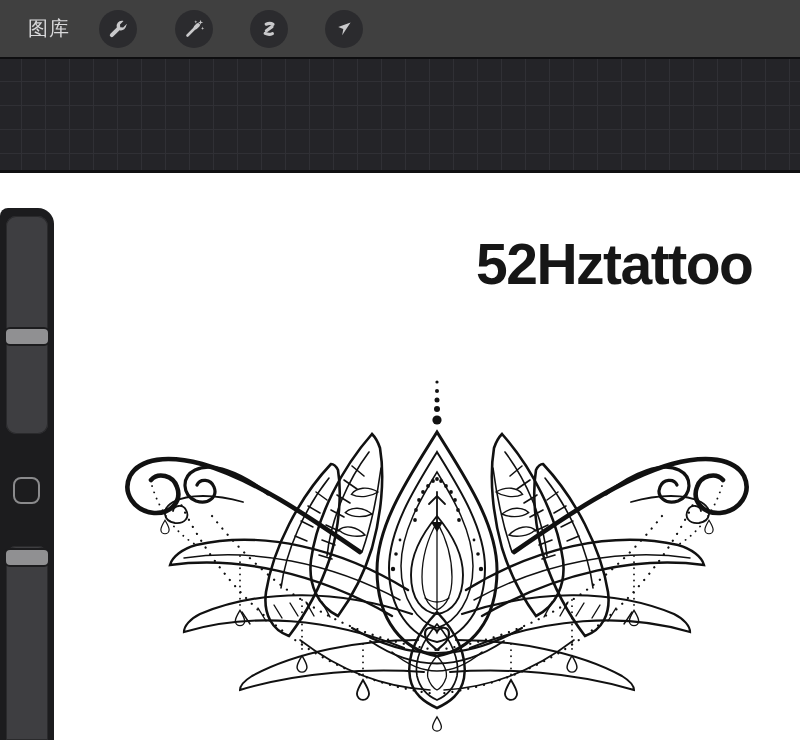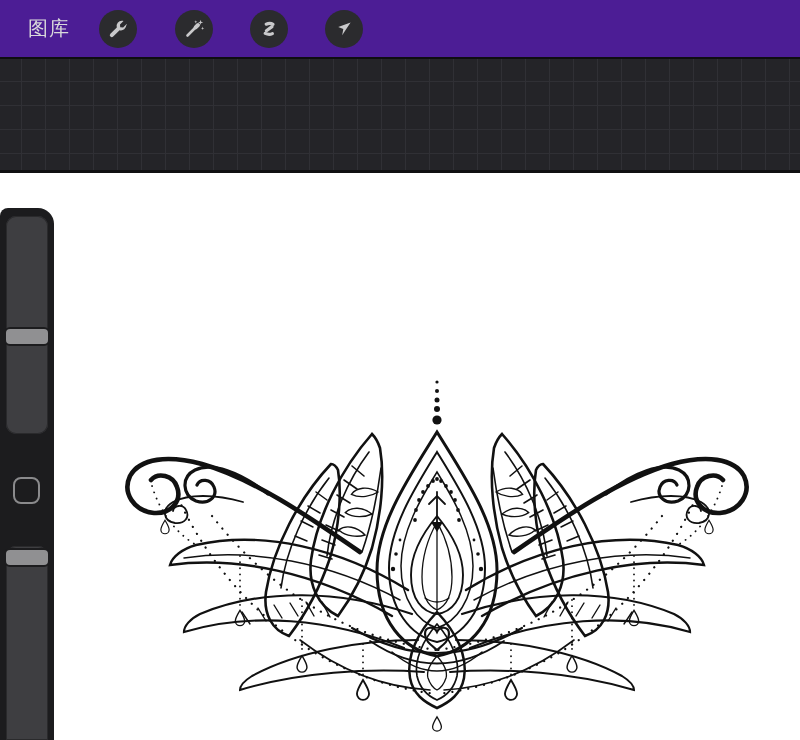--- a/index.html
+++ b/index.html
@@ -3,21 +3,21 @@
 <meta charset="utf-8">
 <style>
   html,body{margin:0;padding:0;background:#000;}
   .app{
     position:relative;width:800px;height:740px;overflow:hidden;
     font-family:"Liberation Sans",sans-serif;background:#fff;
   }
   
   .toolbar{
     position:absolute;left:0;top:0;width:800px;height:57px;
-    background:#4c1d95;border-bottom:2px solid #0e0e10;z-index:30;
+    background:#404040;border-bottom:2px solid #0e0e10;z-index:30;
     display:flex;align-items:center;
   }
   .gallery-btn{
     margin-left:26px;color:#d9d9db;font-size:20px;letter-spacing:1px;
     background:none;border:none;padding:4px 2px;cursor:pointer;
     font-family:"Liberation Sans",sans-serif;
   }
   .tool-btn{
     position:absolute;top:10px;width:38px;height:38px;border-radius:50%;
     background:#2b2b2e;border:none;padding:0;cursor:pointer;
@@ -69,20 +69,21 @@
     cursor:pointer;padding:0;
   }
 </style>
 </head>
 <body>
 
 <div class="app">
 
   <div class="canvas"></div>
 
+  <div class="brand-text">52Hztattoo</div>
 
   <svg class="artwork-svg" width="800" height="740" viewBox="0 0 800 740">
     <defs>
       <path id="drop" d="M0,-9 C3,-4 5.5,0 5.5,3.5 A5.5,5.5 0 1 1 -5.5,3.5 C-5.5,0 -3,-4 0,-9 Z"></path>
       <path id="leaflet" d="M0,0 C-8,-9 -19,-11 -26,-6 C-19,1 -7,2 0,0 Z"></path>
     </defs>
 
     <g stroke="#111" fill="none" stroke-linecap="round">
 
       <g fill="#111" stroke="none">

